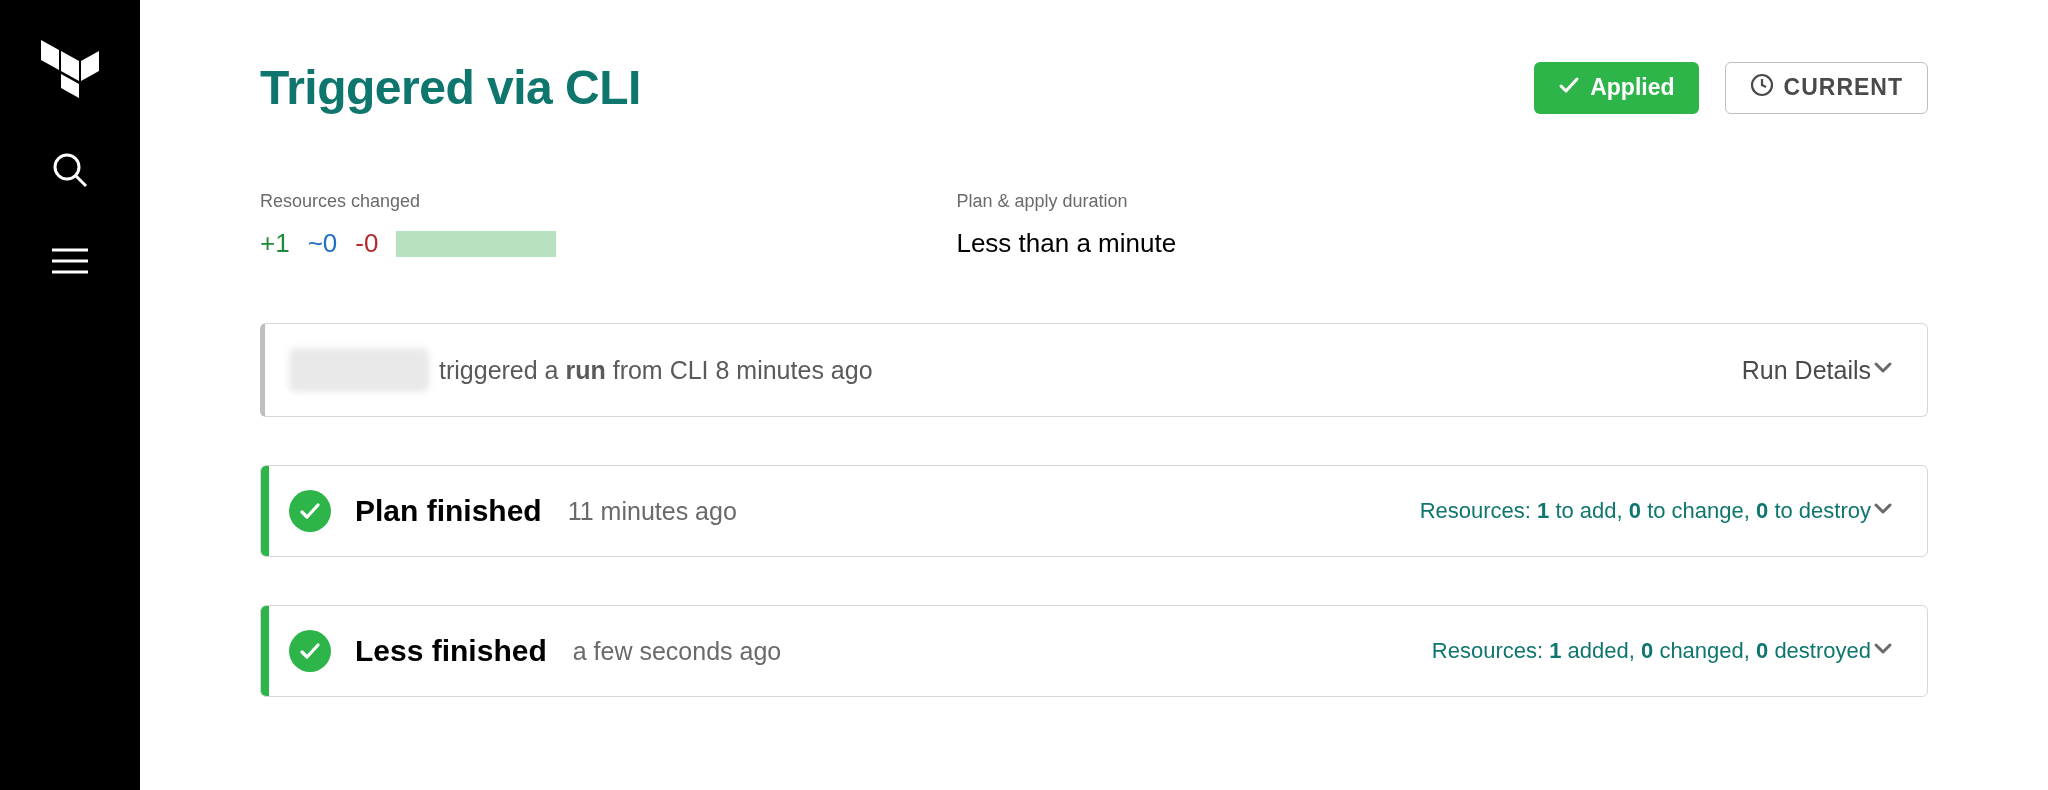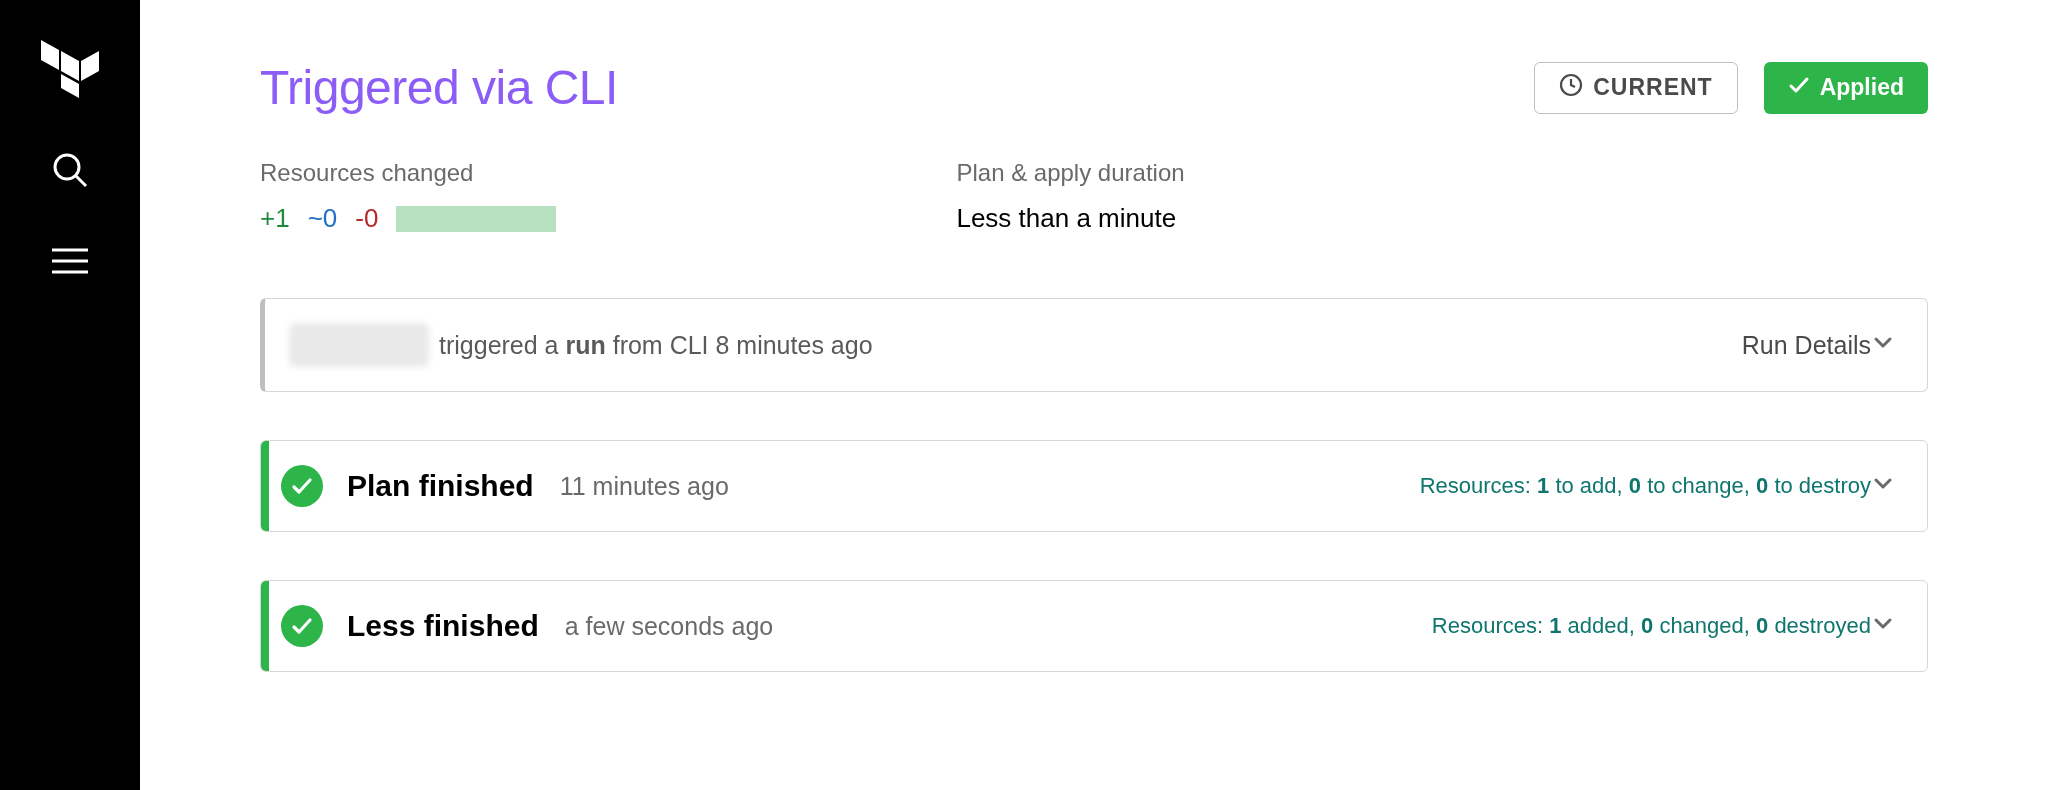--- a/index.html
+++ b/index.html
@@ -33,22 +33,22 @@
   }
 
   .title-row {
     display: flex;
     align-items: center;
     justify-content: space-between;
     margin-bottom: 44px;
   }
   .title {
     font-size: 48px;
-    font-weight: 400;
-    color: #8b5cf6;
+    font-weight: 700;
+    color: #0f766e;
     letter-spacing: -0.5px;
     text-align: center;
   }
   .badges { display: flex; gap: 26px; align-items: center; }
 
   .badge {
     display: inline-flex;
     align-items: center;
     gap: 10px;
     height: 52px;
@@ -68,21 +68,21 @@
     color: #ffffff;
   }
 
   
   .summary {
     display: flex;
     gap: 400px;
     margin-bottom: 64px;
   }
   .summary .col { display: flex; flex-direction: column; gap: 16px; }
-  .summary .label { font-size: 24px; color: #6a6a6a; }
+  .summary .label { font-size: 18px; color: #6a6a6a; margin-top: 32px; }
   .summary .value-line { display: flex; align-items: center; gap: 18px; font-size: 26px; }
   .chg-add { color: #208a3c; }
   .chg-mod { color: #1f6fc5; }
   .chg-del { color: #b5292a; }
   .bar {
     width: 160px;
     height: 26px;
     background: #b7e1c0;
     display: inline-block;
   }
@@ -97,21 +97,21 @@
     display: flex;
     align-items: center;
     padding: 24px 32px 24px 32px;
   }
   .card.run-trigger {
     border-left: 5px solid #bfbfbf;
     padding-left: 24px;
   }
   .card.green {
     position: relative;
-    padding-left: 20px;
+    padding-left: 28px;
   }
   .card.green::before {
     content: "";
     position: absolute;
     left: 0;
     top: 0;
     bottom: 0;
     width: 8px;
     background: #2db54a;
     border-top-left-radius: 5px;
@@ -193,37 +193,37 @@
       <line x1="2" y1="26" x2="38" y2="26"></line>
     </svg>
   </div>
 </div>
 
 <div class="main">
 
   <div class="title-row">
     <h1 class="title">Triggered via CLI</h1>
     <div class="badges">
+      <div class="badge badge-applied">
+        <span>
+          <svg width="22" height="22" viewBox="0 0 22 22" fill="none" stroke="#ffffff" stroke-width="3" stroke-linecap="round" stroke-linejoin="round">
+            <polyline points="3,12 8,17 19,5"></polyline>
+          </svg>
+        </span>
+        <span>Applied</span>
+      </div>
       <div class="badge badge-current">
         <span>
           <svg width="24" height="24" viewBox="0 0 24 24" fill="none" stroke="#4a4a4a" stroke-width="2.2">
             <circle cx="12" cy="12" r="10"></circle>
             <polyline points="12,6 12,12 16,14"></polyline>
           </svg>
         </span>
         <span>CURRENT</span>
       </div>
-      <div class="badge badge-applied">
-        <span>
-          <svg width="22" height="22" viewBox="0 0 22 22" fill="none" stroke="#ffffff" stroke-width="3" stroke-linecap="round" stroke-linejoin="round">
-            <polyline points="3,12 8,17 19,5"></polyline>
-          </svg>
-        </span>
-        <span>Applied</span>
-      </div>
     </div>
   </div>
 
   <div class="summary">
     <div class="col">
       <div class="label">Resources changed</div>
       <div class="value-line">
         <span class="chg-add">+1</span>
         <span class="chg-mod">~0</span>
         <span class="chg-del">-0</span>

